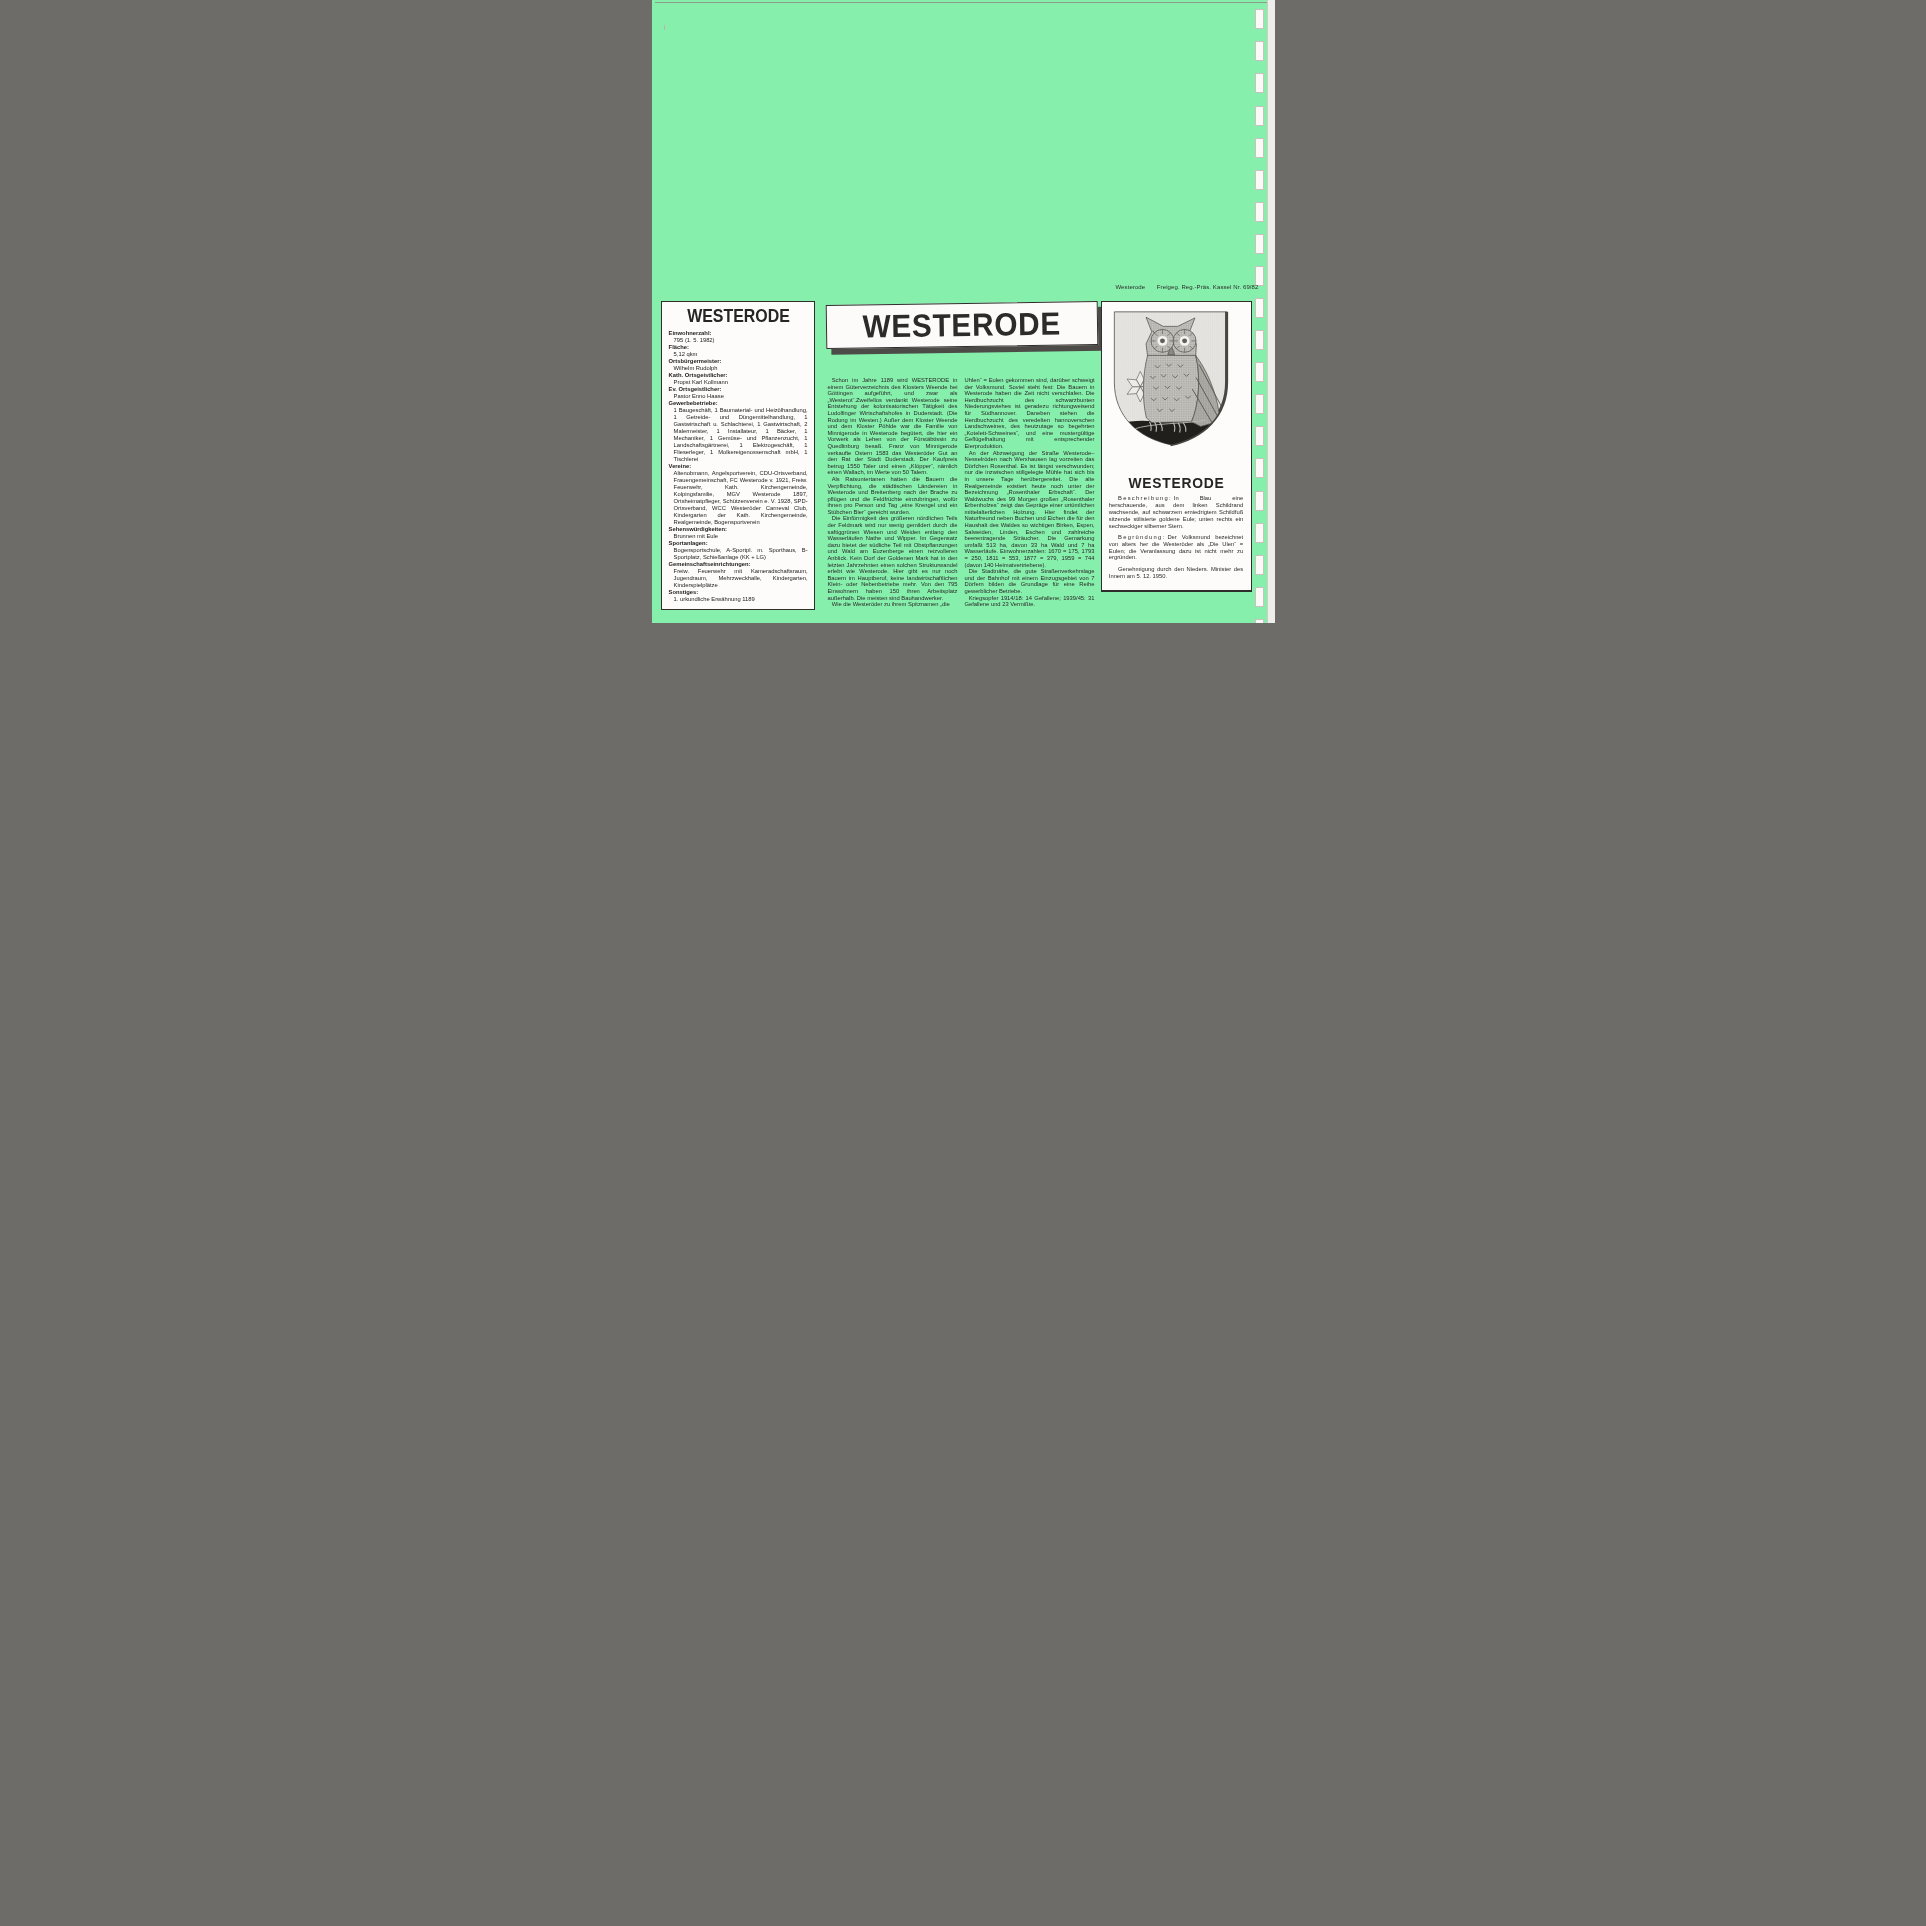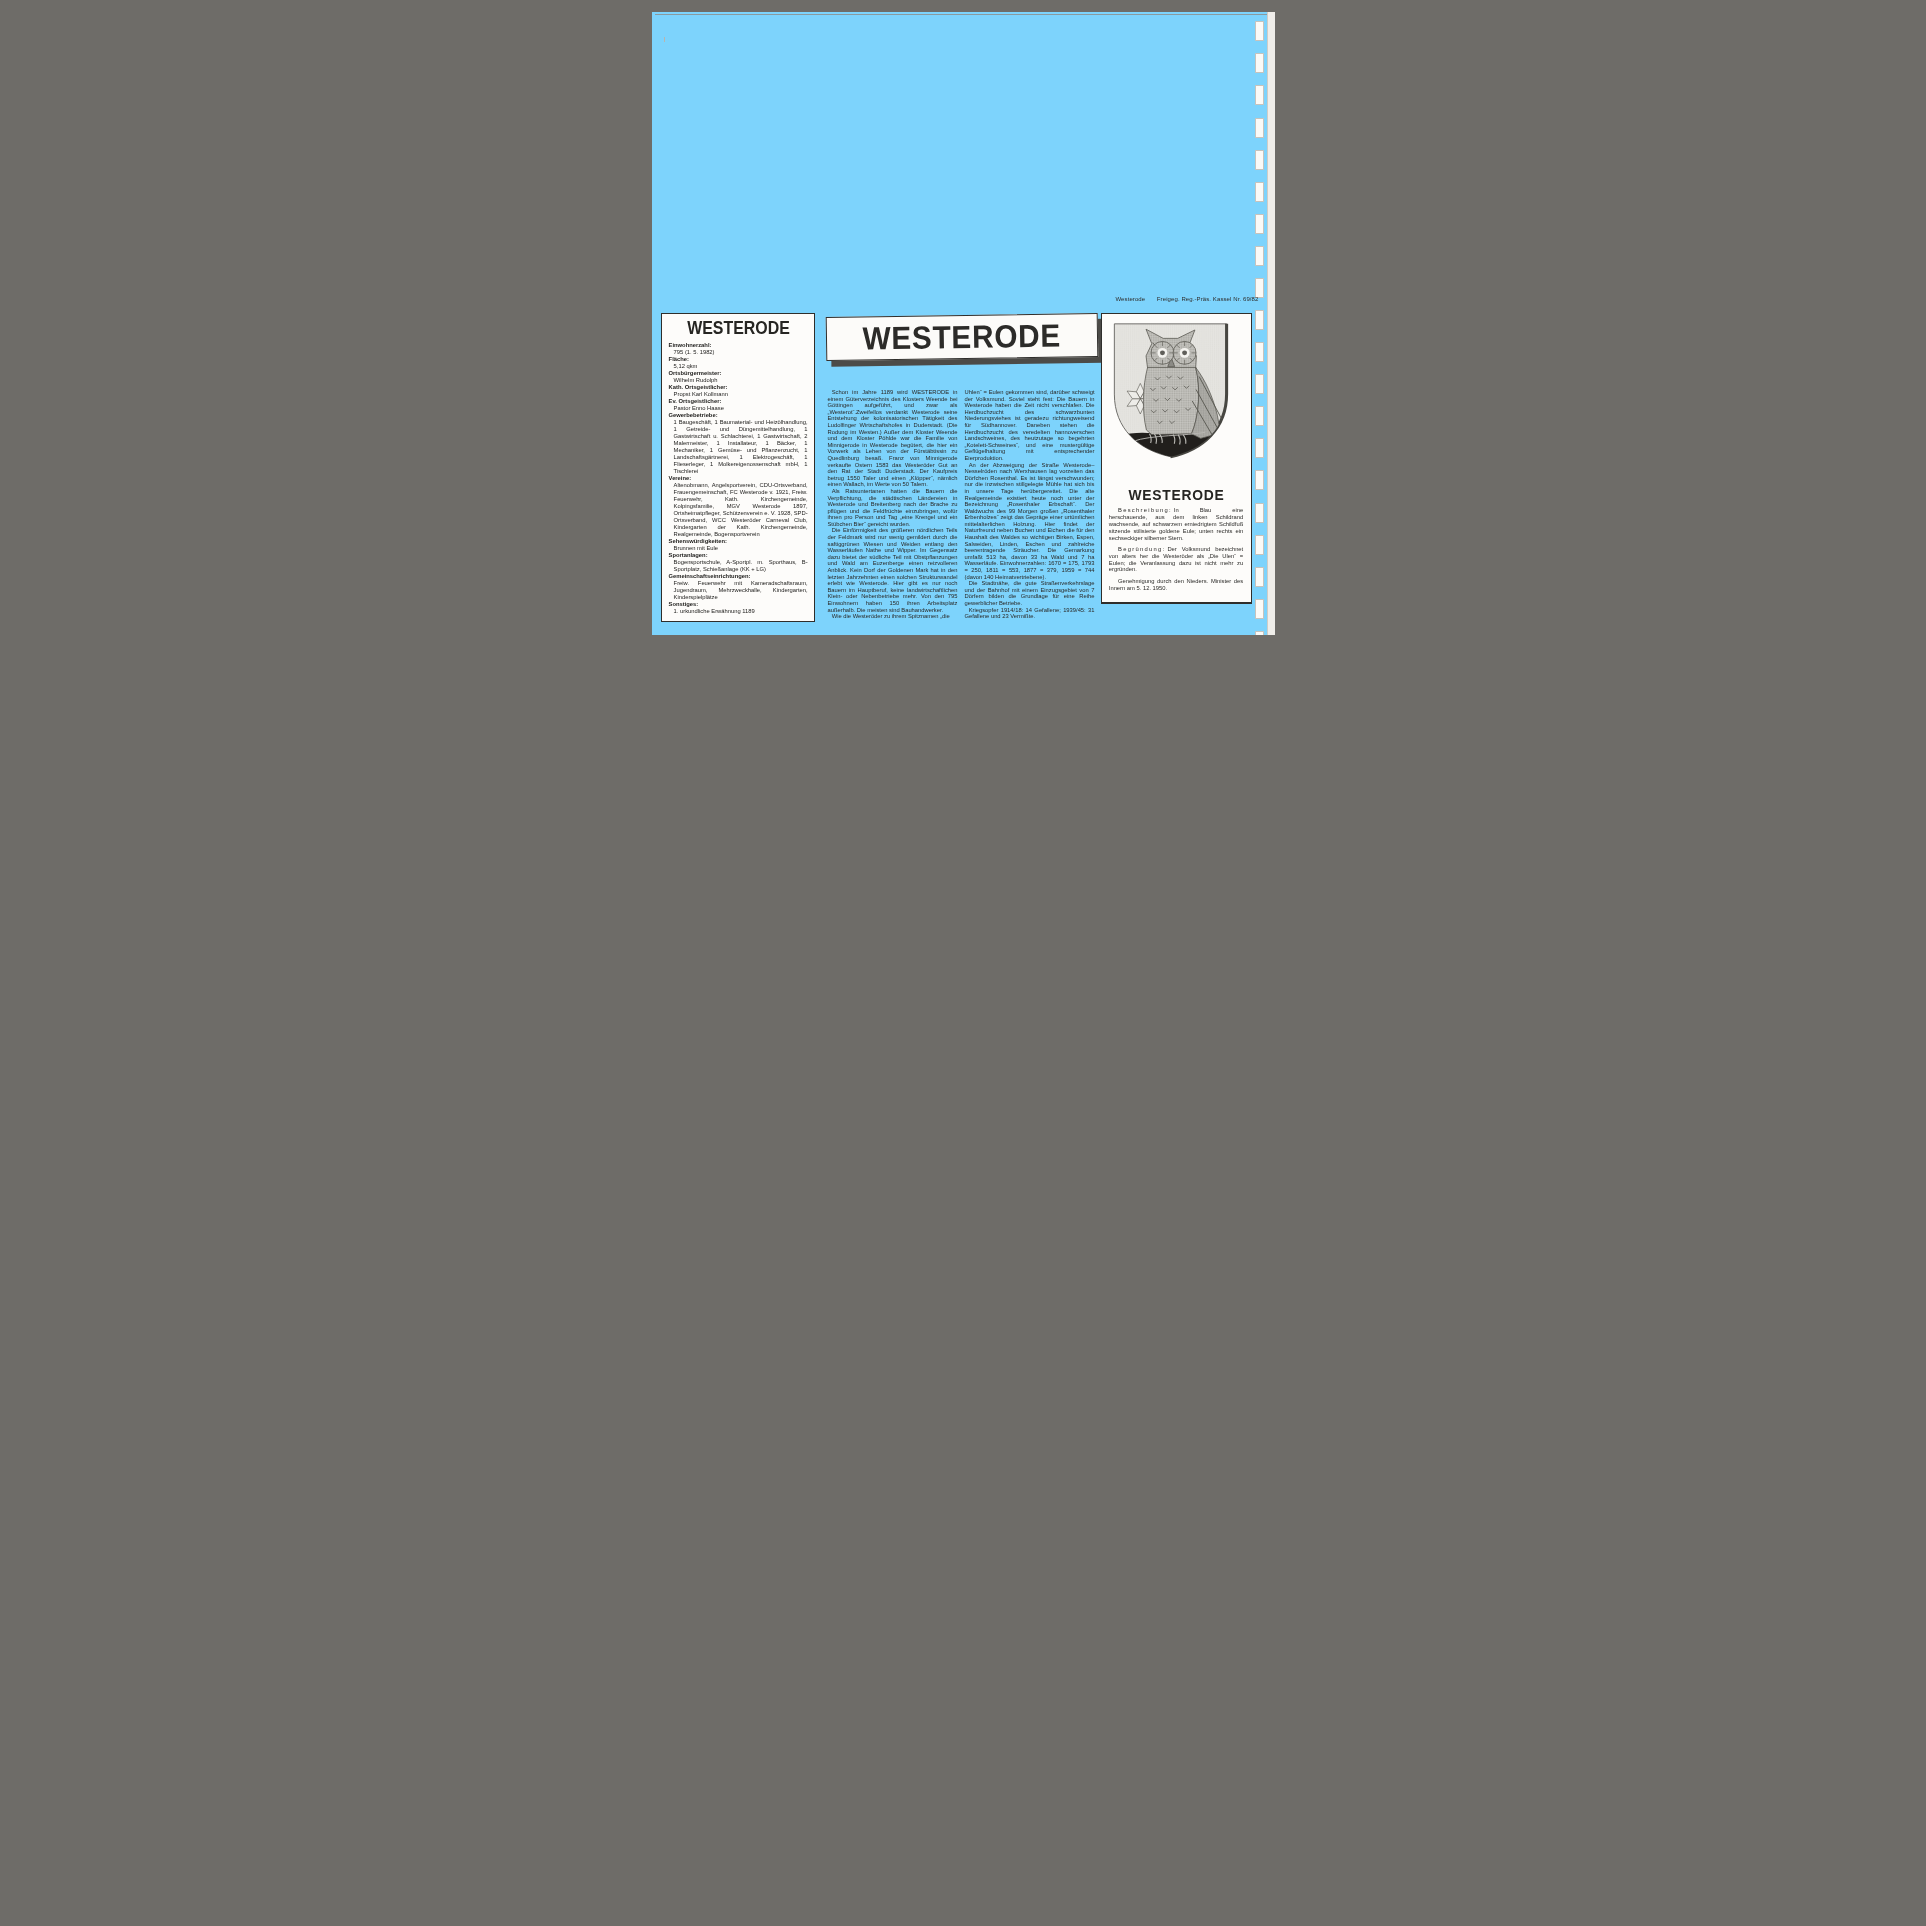--- a/index.html
+++ b/index.html
@@ -1,20 +1,20 @@
 <!DOCTYPE html>
 <html lang="de" style="font-size:6.2px"><head>
 <meta charset="utf-8">
 <style>
   html,body{margin:0;padding:0;background:#6e6c68;}
   .page{
     position:relative;
     width:623px;height:623px;
-    margin:12px auto;
-    background:#7dd3fc;
+    margin:0 auto;
+    background:#86efac;
     font-family:"Liberation Sans",sans-serif;
     color:#232220;
     overflow:hidden;
   }
   .scan-top-edge{position:absolute;left:3.9px;top:2.3px;width:619px;height:0.8px;background:#8f8b84;opacity:.8;}
   .scan-smudge{position:absolute;left:12px;top:25px;width:1.2px;height:4.6px;background:#b9b5ae;}
   .page-right-line{position:absolute;left:615px;top:0;width:0.8px;height:623px;background:#cfccc6;}
   .page-right-strip{position:absolute;left:616px;top:0;width:7.7px;height:623px;background:#f0eeea;}
   .binder-holes{position:absolute;left:0;top:0;width:623px;height:623px;pointer-events:none;}
   .binder-hole{position:absolute;left:603px;width:7px;height:18px;background:#fbfaf7;border:0.4px solid #c6c3bd;border-radius:0.8px;}

